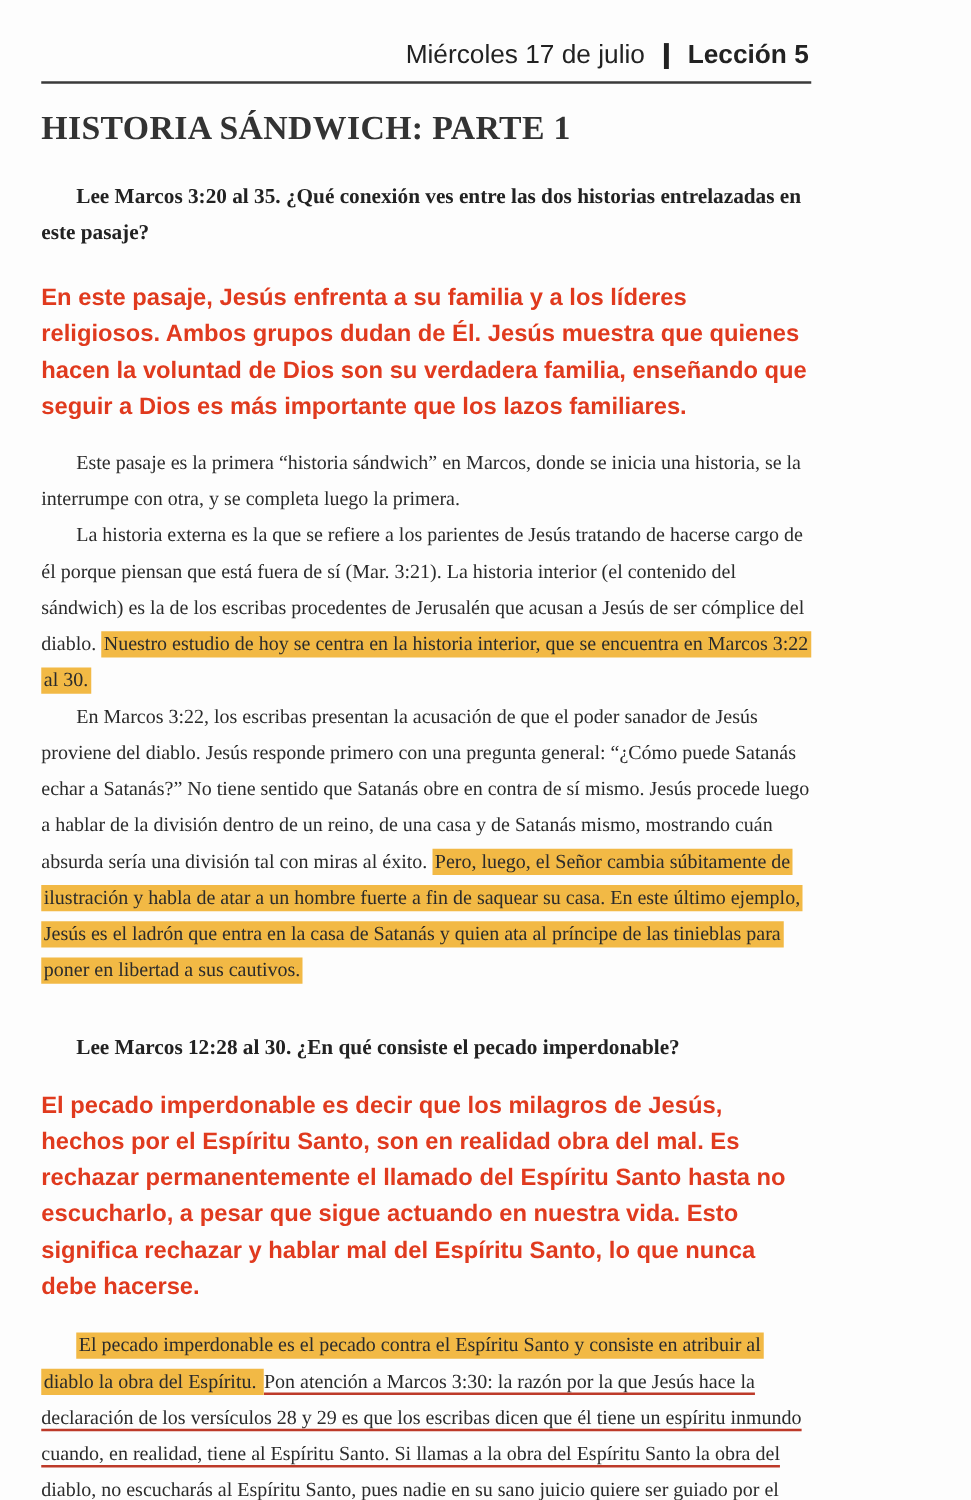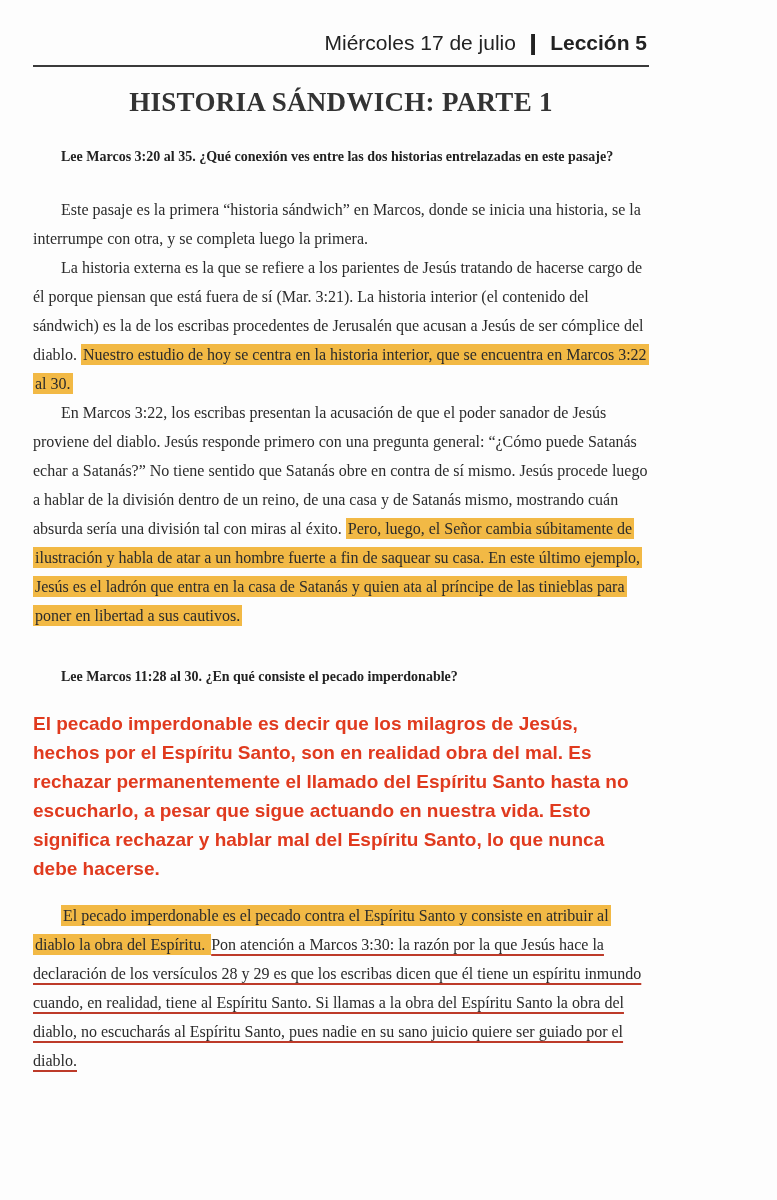--- a/index.html
+++ b/index.html
@@ -36,26 +36,25 @@
   .header .sep  { font-weight: 700; font-size: 22px; transform: scaleX(1.4); }
   .header .lesson { font-weight: 700; }
   
   h1.title {
     font-family: "Liberation Serif", serif;
     font-weight: 700;
     font-size: 27px;
     letter-spacing: 0.3px;
     color: #333;
     margin: 20px 0 24px 0;
-    text-align: center;
   }
   
   p.question {
     font-weight: 700;
-    font-size: 14px;
+    font-size: 17px;
     line-height: 29px;
     color: #222;
     text-indent: 28px;
     margin: 0 0 24px 0;
   }
   p.question.second { margin: 32px 0 18px 0; }
   
   p.answer {
     font-family: "Liberation Sans", sans-serif;
     font-weight: 700;
@@ -96,26 +95,27 @@
   <div class="header">
     <span class="date">Miércoles 17 de julio</span>
     <span class="sep">|</span>
     <span class="lesson">Lección 5</span>
   </div>
 
   <h1 class="title">HISTORIA SÁNDWICH: PARTE 1</h1>
 
   <p class="question">Lee Marcos 3:20 al 35. ¿Qué conexión ves entre las dos historias entrelazadas en este pasaje?</p>
 
+  <p class="answer">En este pasaje, Jesús enfrenta a su familia y a los líderes religiosos. Ambos grupos dudan de Él. Jesús muestra que quienes hacen la voluntad de Dios son su verdadera familia, enseñando que seguir a Dios es más importante que los lazos familiares.</p>
 
   <p class="body-para">Este pasaje es la primera “historia sándwich” en Marcos, donde se inicia una historia, se la interrumpe con otra, y se completa luego la primera.</p>
 
   <p class="body-para"><span>La historia externa es la que se refiere a los parientes de Jesús tratando de hacerse cargo de él porque piensan que está fuera de sí (Mar. 3:21). La historia interior (el contenido del sándwich) es la de los escribas procedentes de Jerusalén que acusan a Jesús de ser cómplice del diablo. </span><mark class="hl">Nuestro estudio de hoy se centra en la historia interior, que se encuentra en Marcos 3:22 al 30.</mark></p>
 
   <p class="body-para"><span>En Marcos 3:22, los escribas presentan la acusación de que el poder sanador de Jesús proviene del diablo. Jesús responde primero con una pregunta general: “¿Cómo puede Satanás echar a Satanás?” No tiene sentido que Satanás obre en contra de sí mismo. Jesús procede luego a hablar de la división dentro de un reino, de una casa y de Satanás mismo, mostrando cuán absurda sería una división tal con miras al éxito. </span><mark class="hl">Pero, luego, el Señor cambia súbitamente de ilustración y habla de atar a un hombre fuerte a fin de saquear su casa. En este último ejemplo, Jesús es el ladrón que entra en la casa de Satanás y quien ata al príncipe de las tinieblas para poner en libertad a sus cautivos.</mark></p>
 
-  <p class="question second">Lee Marcos 11:28 al 30. ¿En qué consiste el pecado imperdonable?</p>
+  <p class="question second">Lee Marcos 12:28 al 30. ¿En qué consiste el pecado imperdonable?</p>
 
   <p class="answer">El pecado imperdonable es decir que los milagros de Jesús, hechos por el Espíritu Santo, son en realidad obra del mal. Es rechazar permanentemente el llamado del Espíritu Santo hasta no escucharlo, a pesar que sigue actuando en nuestra vida. Esto significa rechazar y hablar mal del Espíritu Santo, lo que nunca debe hacerse.</p>
 
   <p class="body-para after-answer"><mark class="hl">El pecado imperdonable es el pecado contra el Espíritu Santo y consiste en atribuir al diablo la obra del Espíritu. </mark><span class="red-underline">Pon atención a Marcos 3:30: la razón por la que Jesús hace la declaración de los versículos 28 y 29 es que los escribas dicen que él tiene un espíritu inmundo cuando, en realidad, tiene al Espíritu Santo. Si llamas a la obra del Espíritu Santo la obra del diablo, no escucharás al Espíritu Santo, pues nadie en su sano juicio quiere ser guiado por el diablo.</span></p>
 
 </div>
 
 </body></html>

